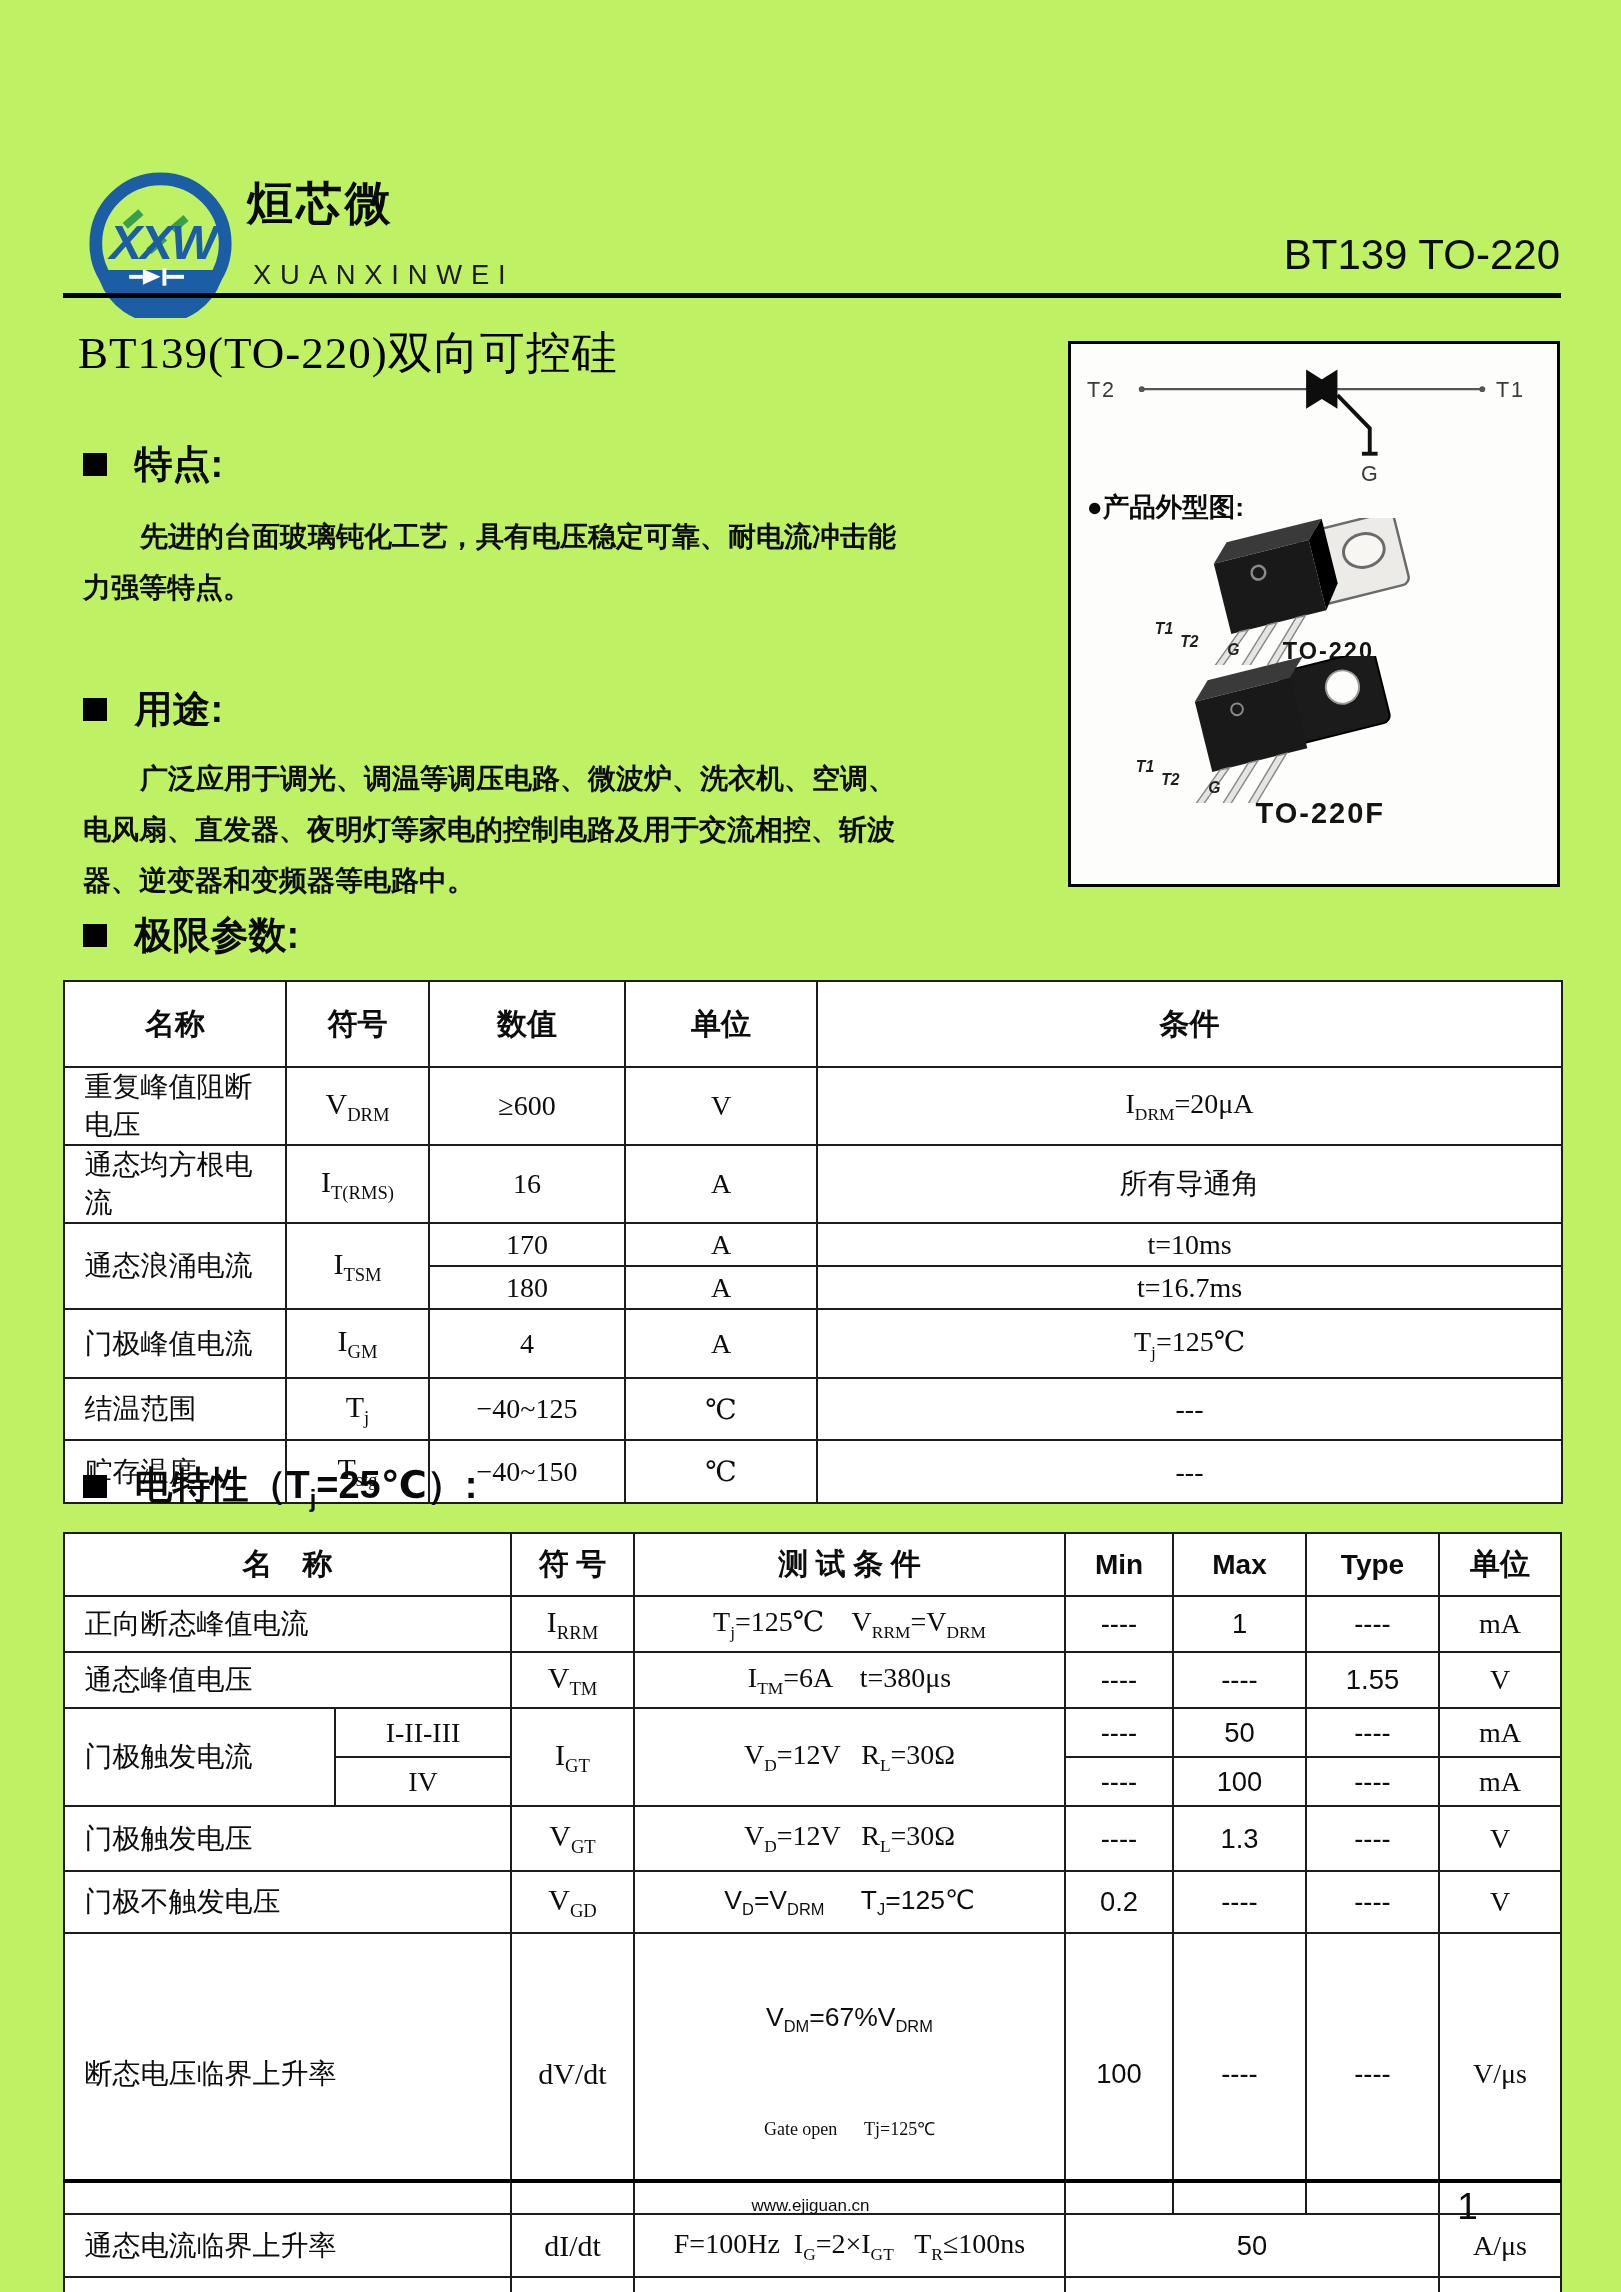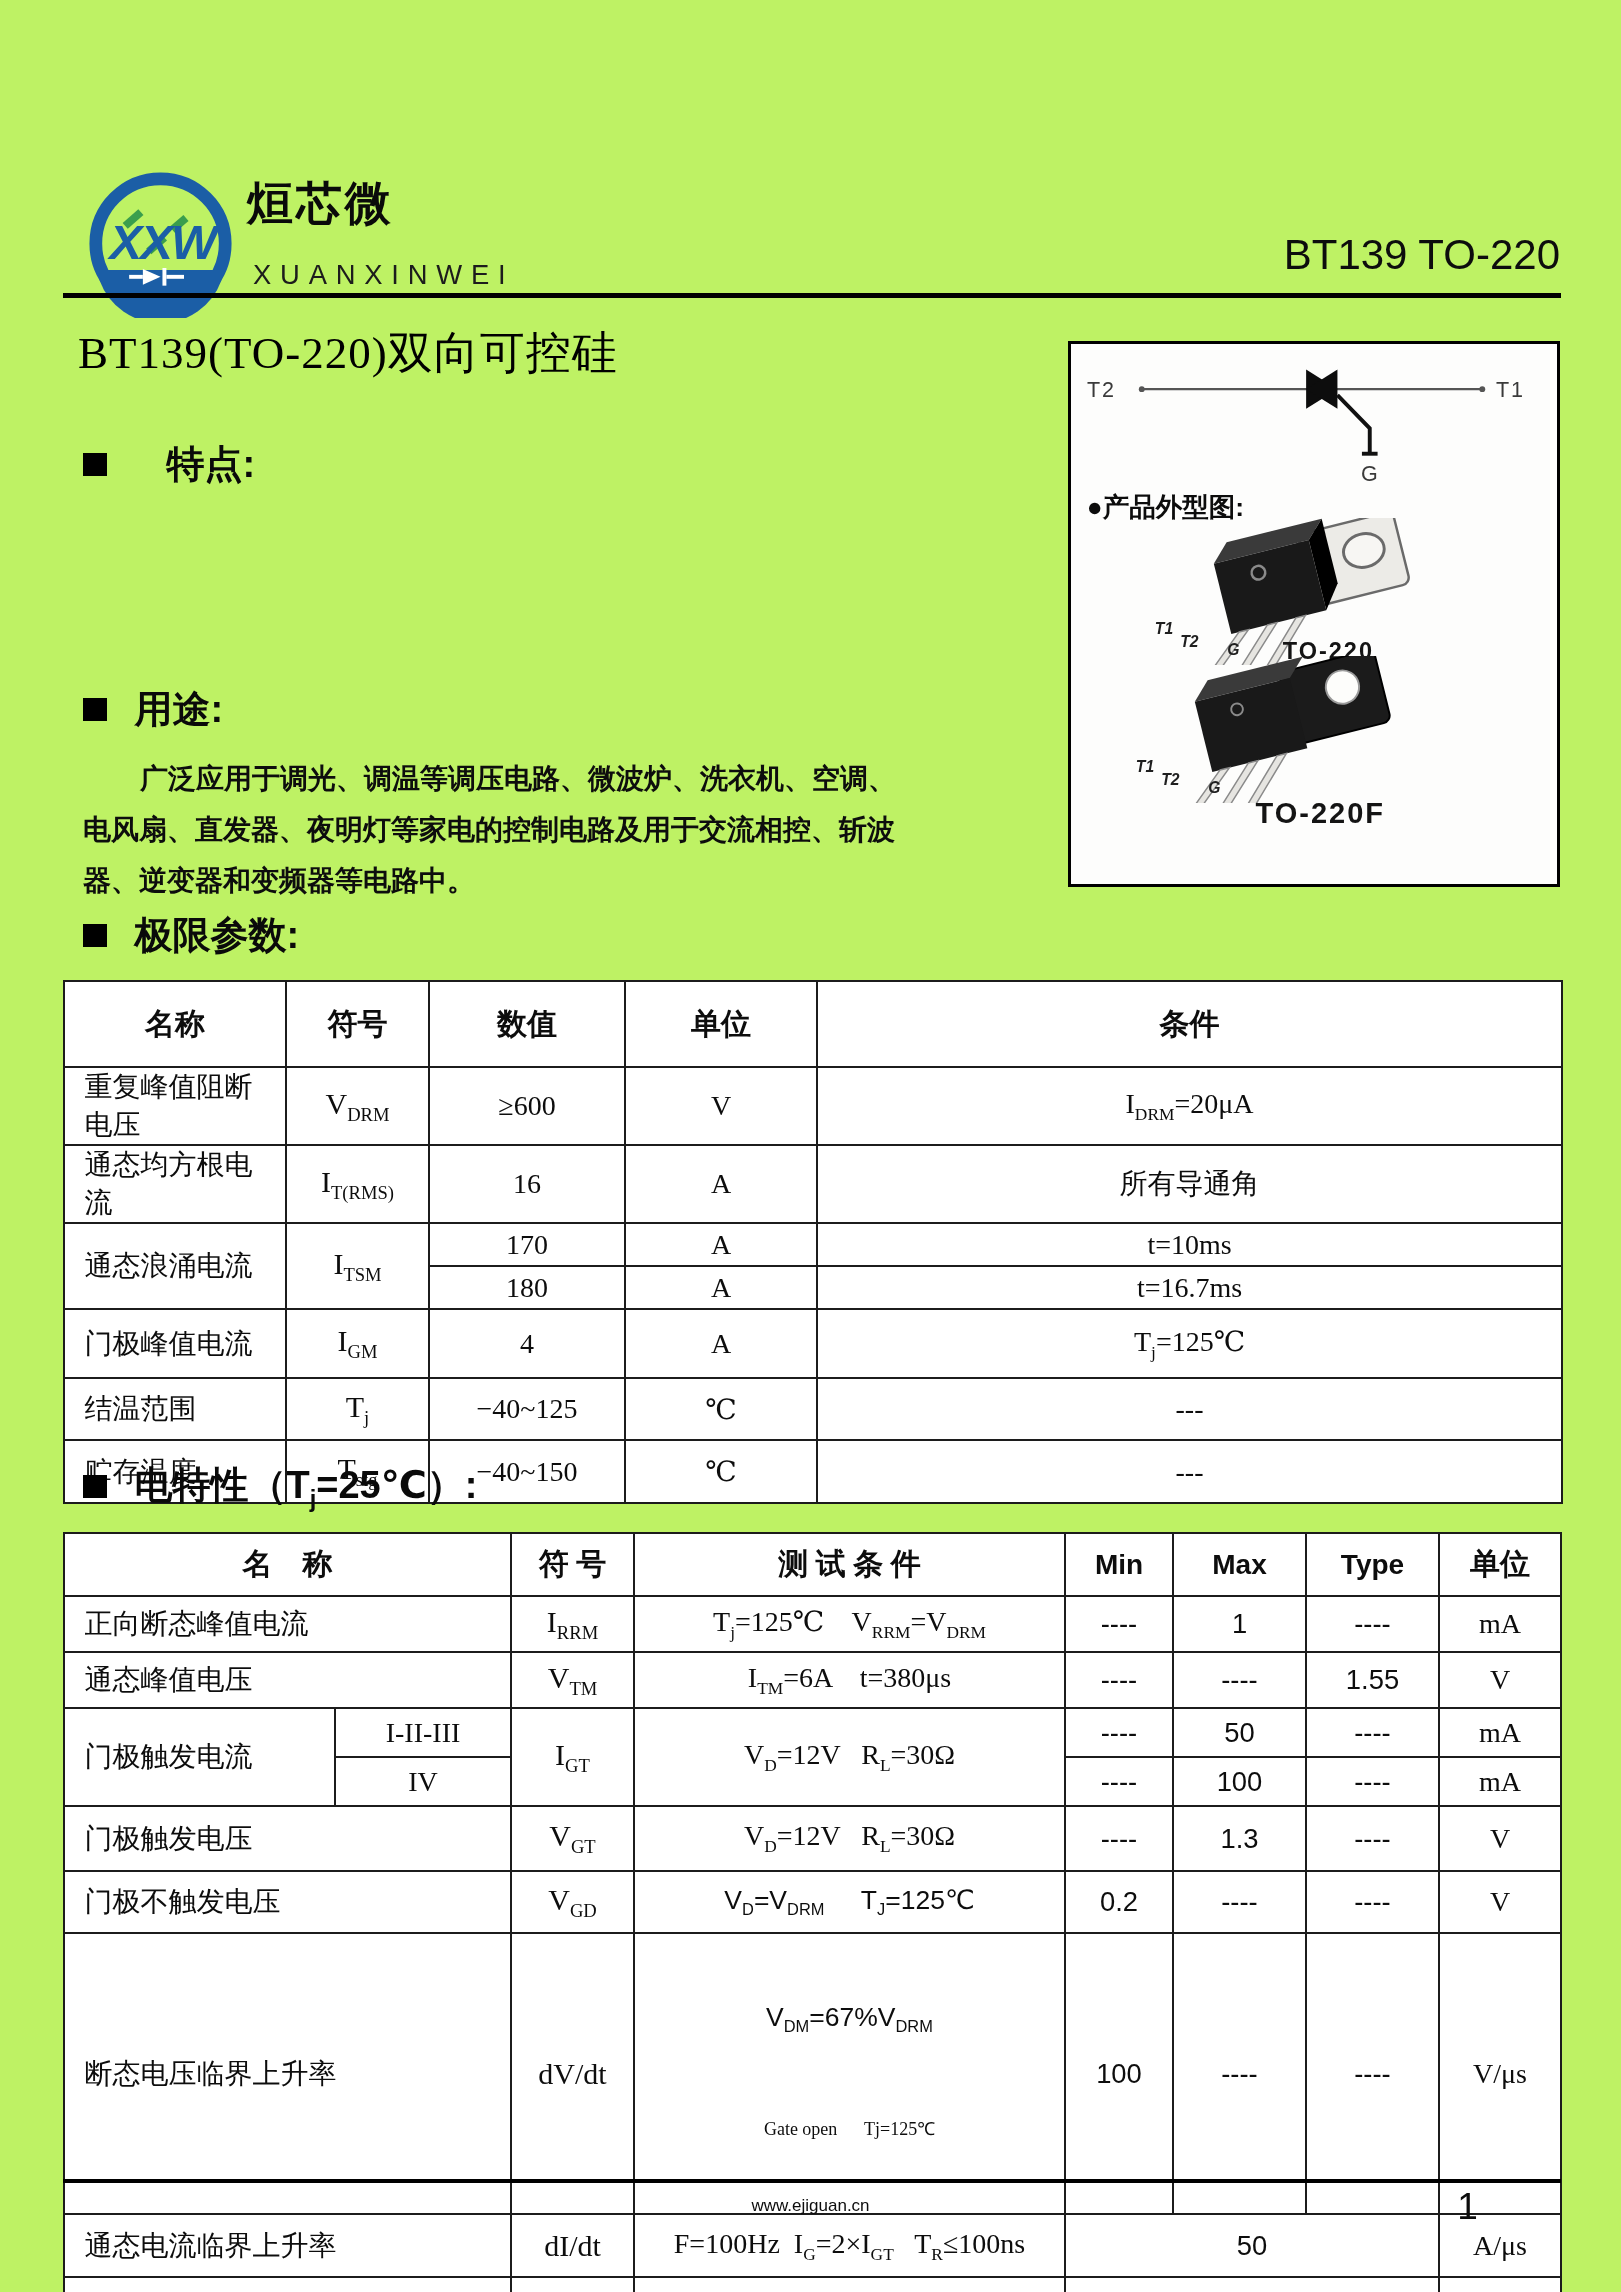--- a/index.html
+++ b/index.html
@@ -148,23 +148,27 @@
           <polygon points="146,98 156,98 104,150 94,150"></polygon>
         </g>
       </g>
       <text x="8" y="118" class="pin">T1</text>
       <text x="34" y="132" class="pin">T2</text>
       <text x="82" y="140" class="pin">G</text>
     </svg>
     <div class="pkg-caption" style="left:98px; top:453px; width:216px; font-size:29px;">TO-220F</div>
   </div>
 
-  <div class="abs sec-head" style="top:439px;gap:32px;">
+  <div class="abs sec-head" style="top:439px;">
     <span class="sq"></span>
     <span>特点:</span>
+  </div>
+  <div class="abs para" style="top:511px; width:941px;">
+    <div class="indent">先进的台面玻璃钝化工艺，具有电压稳定可靠、耐电流冲击能</div>
+    <div>力强等特点。</div>
   </div>
 
   <div class="abs sec-head" style="top:684px;">
     <span class="sq"></span>
     <span>用途:</span>
   </div>
   <div class="abs para" style="top:753px; width:961px;">
     <div class="indent">广泛应用于调光、调温等调压电路、微波炉、洗衣机、空调、</div>
     <div>电风扇、直发器、夜明灯等家电的控制电路及用于交流相控、斩波</div>
     <div>器、逆变器和变频器等电路中。</div>

